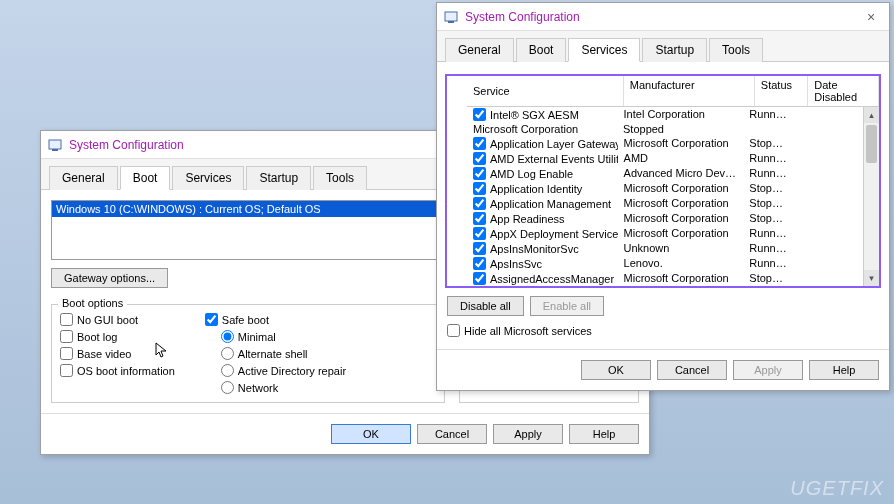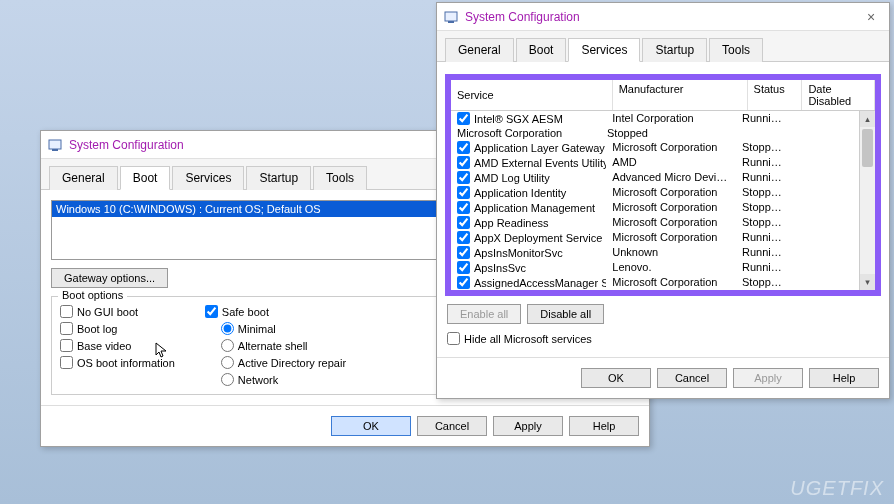--- a/index.html
+++ b/index.html
@@ -59,43 +59,44 @@
     background: #e9e9e9;
     padding: 3px 12px;
     font-size: 11px;
     cursor: pointer;
     min-width: 70px;
   }
   .btn.disabled { color: #999; background: #f0f0f0; cursor: default; }
   .fieldset {
     border: 1px solid #ccc;
     padding: 8px;
-    margin-top: 8px;
+    margin-top: 16px;
     position: relative;
   }
   .fieldset .legend {
     position: absolute;
     top: -8px;
     left: 6px;
     background: #fff;
     padding: 0 4px;
     font-size: 11px;
   }
   .boot-row { display: flex; gap: 14px; }
   .col { display: flex; flex-direction: column; gap: 4px; }
   .radio-row, .check-row { display: flex; align-items: center; gap: 4px; font-size: 11px; white-space: nowrap; }
   .radio-row.sub { margin-left: 16px; }
   input[type="text"] { border: 1px solid #999; padding: 2px 4px; font-size: 11px; width: 60px; }
   .btnrow { display: flex; gap: 6px; justify-content: flex-end; padding: 10px; border-top: 1px solid #ddd; }
   .btnrow .btn.primary { background: #d0e3ff; border-color: #3a7bd5; min-width: 80px; }
 
   
   .svc-table {
-    border: 6px solid #8b5cf6;
+    border: 2px solid #8b5cf6;
     margin: 4px 0;
+    padding-left: 20px;
   }
   .svc-head { display: flex; background: #fff; border-bottom: 1px solid #ccc; font-size: 11px; }
   .svc-head div { padding: 3px 6px; border-right: 1px solid #e0e0e0; }
   .svc-body { max-height: 180px; overflow: hidden; position: relative; padding-right: 16px; }
   .svc-row { display: flex; font-size: 11px; }
   .svc-row div { padding: 1px 6px; white-space: nowrap; overflow: hidden; text-overflow: ellipsis; }
   .col-svc { width: 180px; display: flex; align-items: center; gap: 4px; }
   .col-mfr { width: 150px; }
   .col-status { width: 60px; }
   .col-date { width: 80px; }
@@ -273,21 +274,21 @@
               <input type="checkbox" checked="" style="">
               <span>AMD External Events Utility</span>
             </div>
             <div class="col-mfr">AMD</div>
             <div class="col-status">Running</div>
             <div class="col-date"></div>
           </div>
           <div class="svc-row">
             <div class="col-svc">
               <input type="checkbox" checked="" style="">
-              <span>AMD Log Utility</span>
+              <span>AMD Log Enable</span>
             </div>
             <div class="col-mfr">Advanced Micro Devices, I...</div>
             <div class="col-status">Running</div>
             <div class="col-date"></div>
           </div>
           <div class="svc-row">
             <div class="col-svc">
               <input type="checkbox" checked="" style="">
               <span>Application Identity</span>
             </div>
@@ -346,22 +347,22 @@
               <span>AssignedAccessManager Service</span>
             </div>
             <div class="col-mfr">Microsoft Corporation</div>
             <div class="col-status">Stopped</div>
             <div class="col-date"></div>
           </div>
         </div>
     </div>
     <div class="svc-note">
       <div class="svc-btns">
+        <button class="btn">Disable all</button>
         <button class="btn disabled">Enable all</button>
-        <button class="btn">Disable all</button>
       </div>
     </div>
     <div class="svc-hide">
       <input type="checkbox" style="">
       <span>Hide all Microsoft services</span>
     </div>
   </div>
   <div class="btnrow">
     <button class="btn">OK</button>
     <button class="btn">Cancel</button>

